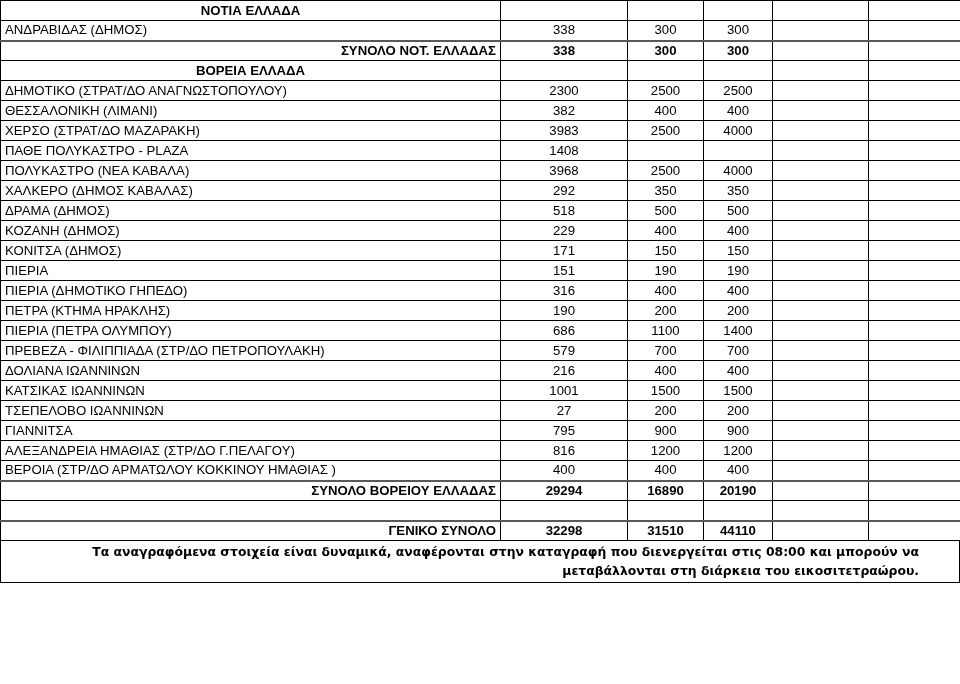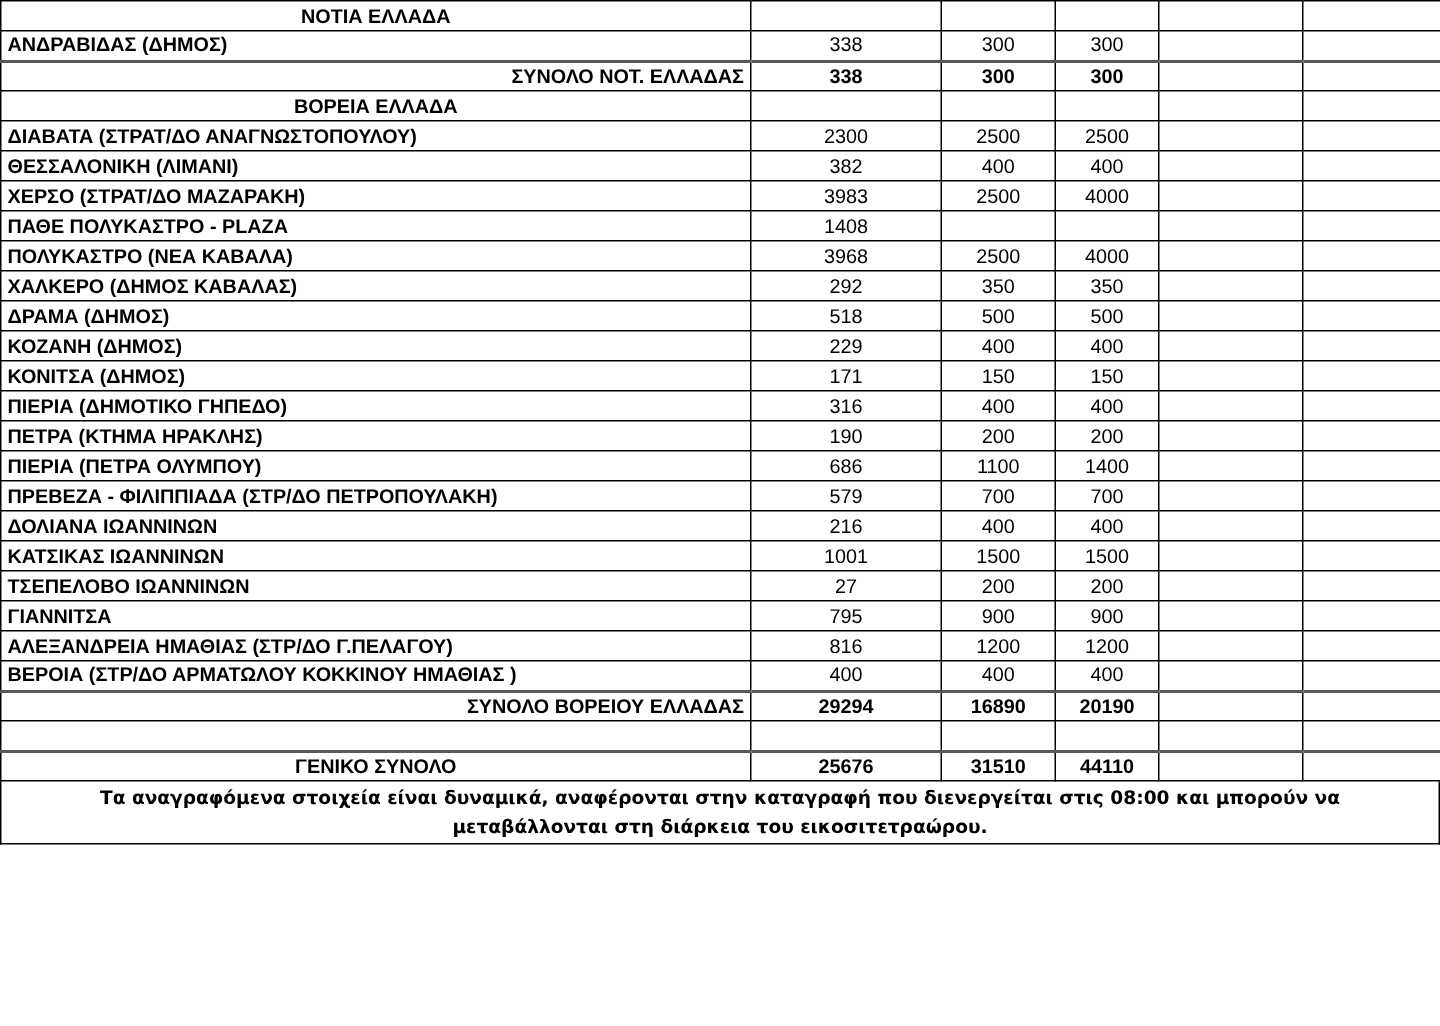--- a/index.html
+++ b/index.html
@@ -37,40 +37,40 @@
     vertical-align: middle;
   }
   
   col.c-name   { width: 500px; }
   col.c-v1     { width: 127px; }
   col.c-v2     { width: 76px; }
   col.c-v3     { width: 69px; }
   col.c-blank1 { width: 96px; }
   col.c-blank2 { width: 92px; }
 
-  td.name      { text-align: left; font-weight: bold; }
+  td.name      { text-align: left; }
   td.num       { text-align: center; }
   td.blank     { }
 
   tr.region-header td.name { text-align: center; font-weight: bold; }
   tr.subtotal td.name      { text-align: right;  font-weight: bold; margin-top: 24px; }
   tr.subtotal td.num       { font-weight: bold; }
-  tr.grand td.name         { text-align: center;  font-weight: bold; }
+  tr.grand td.name         { text-align: right;  font-weight: bold; }
   tr.grand td.num          { font-weight: bold; }
   tr.spacer td             { }
 
   
   tr.thick-top td { border-top: 2px solid #595959; }
 
   .footer {
     width: 960px;
     box-sizing: border-box;
     border: 1px solid #000000;
     border-top: none;
-    text-align: center;
+    text-align: right;
     font-weight: bold;
     font-size: 12.4px;
     line-height: 19px;
     padding: 1px 40px 2px 40px;
     font-family: "DejaVu Sans", sans-serif;
   }
   .footer div { white-space: normal; }
 </style>
 </head>
 <body>
@@ -113,21 +113,21 @@
         </tr>
         <tr class="region-header">
           <td class="name ">ΒΟΡΕΙΑ ΕΛΛΑΔΑ</td>
           <td class="num"></td>
           <td class="num"></td>
           <td class="num"></td>
           <td class="blank"></td>
           <td class="blank"></td>
         </tr>
         <tr class="data-row">
-          <td class="name ">ΔΙΑΒΑΤΑ (ΣΤΡΑΤ/ΔΟ ΑΝΑΓΝΩΣΤΟΠΟΥΛΟΥ)</td>
+          <td class="name ">ΔΗΜΟΤΙΚΟ (ΣΤΡΑΤ/ΔΟ ΑΝΑΓΝΩΣΤΟΠΟΥΛΟΥ)</td>
           <td class="num">2300</td>
           <td class="num">2500</td>
           <td class="num">2500</td>
           <td class="blank"></td>
           <td class="blank"></td>
         </tr>
         <tr class="data-row">
           <td class="name ">ΘΕΣΣΑΛΟΝΙΚΗ (ΛΙΜΑΝΙ)</td>
           <td class="num">382</td>
           <td class="num">400</td>
@@ -181,20 +181,28 @@
           <td class="num">400</td>
           <td class="num">400</td>
           <td class="blank"></td>
           <td class="blank"></td>
         </tr>
         <tr class="data-row">
           <td class="name ">ΚΟΝΙΤΣΑ (ΔΗΜΟΣ)</td>
           <td class="num">171</td>
           <td class="num">150</td>
           <td class="num">150</td>
+          <td class="blank"></td>
+          <td class="blank"></td>
+        </tr>
+        <tr class="data-row">
+          <td class="name ">ΠΙΕΡΙΑ</td>
+          <td class="num">151</td>
+          <td class="num">190</td>
+          <td class="num">190</td>
           <td class="blank"></td>
           <td class="blank"></td>
         </tr>
         <tr class="data-row">
           <td class="name ">ΠΙΕΡΙΑ (ΔΗΜΟΤΙΚΟ ΓΗΠΕΔΟ)</td>
           <td class="num">316</td>
           <td class="num">400</td>
           <td class="num">400</td>
           <td class="blank"></td>
           <td class="blank"></td>
@@ -282,21 +290,21 @@
         <tr class="spacer">
           <td class="name "></td>
           <td class="num"></td>
           <td class="num"></td>
           <td class="num"></td>
           <td class="blank"></td>
           <td class="blank"></td>
         </tr>
         <tr class="grand thick-top">
           <td class="name ">ΓΕΝΙΚΟ ΣΥΝΟΛΟ</td>
-          <td class="num">25676</td>
+          <td class="num">32298</td>
           <td class="num">31510</td>
           <td class="num">44110</td>
           <td class="blank"></td>
           <td class="blank"></td>
         </tr>
       </tbody>
   </table>
 
   <div class="footer">
     <div>Τα αναγραφόμενα στοιχεία είναι δυναμικά, αναφέρονται στην καταγραφή που διενεργείται στις 08:00 και  μπορούν να</div>

